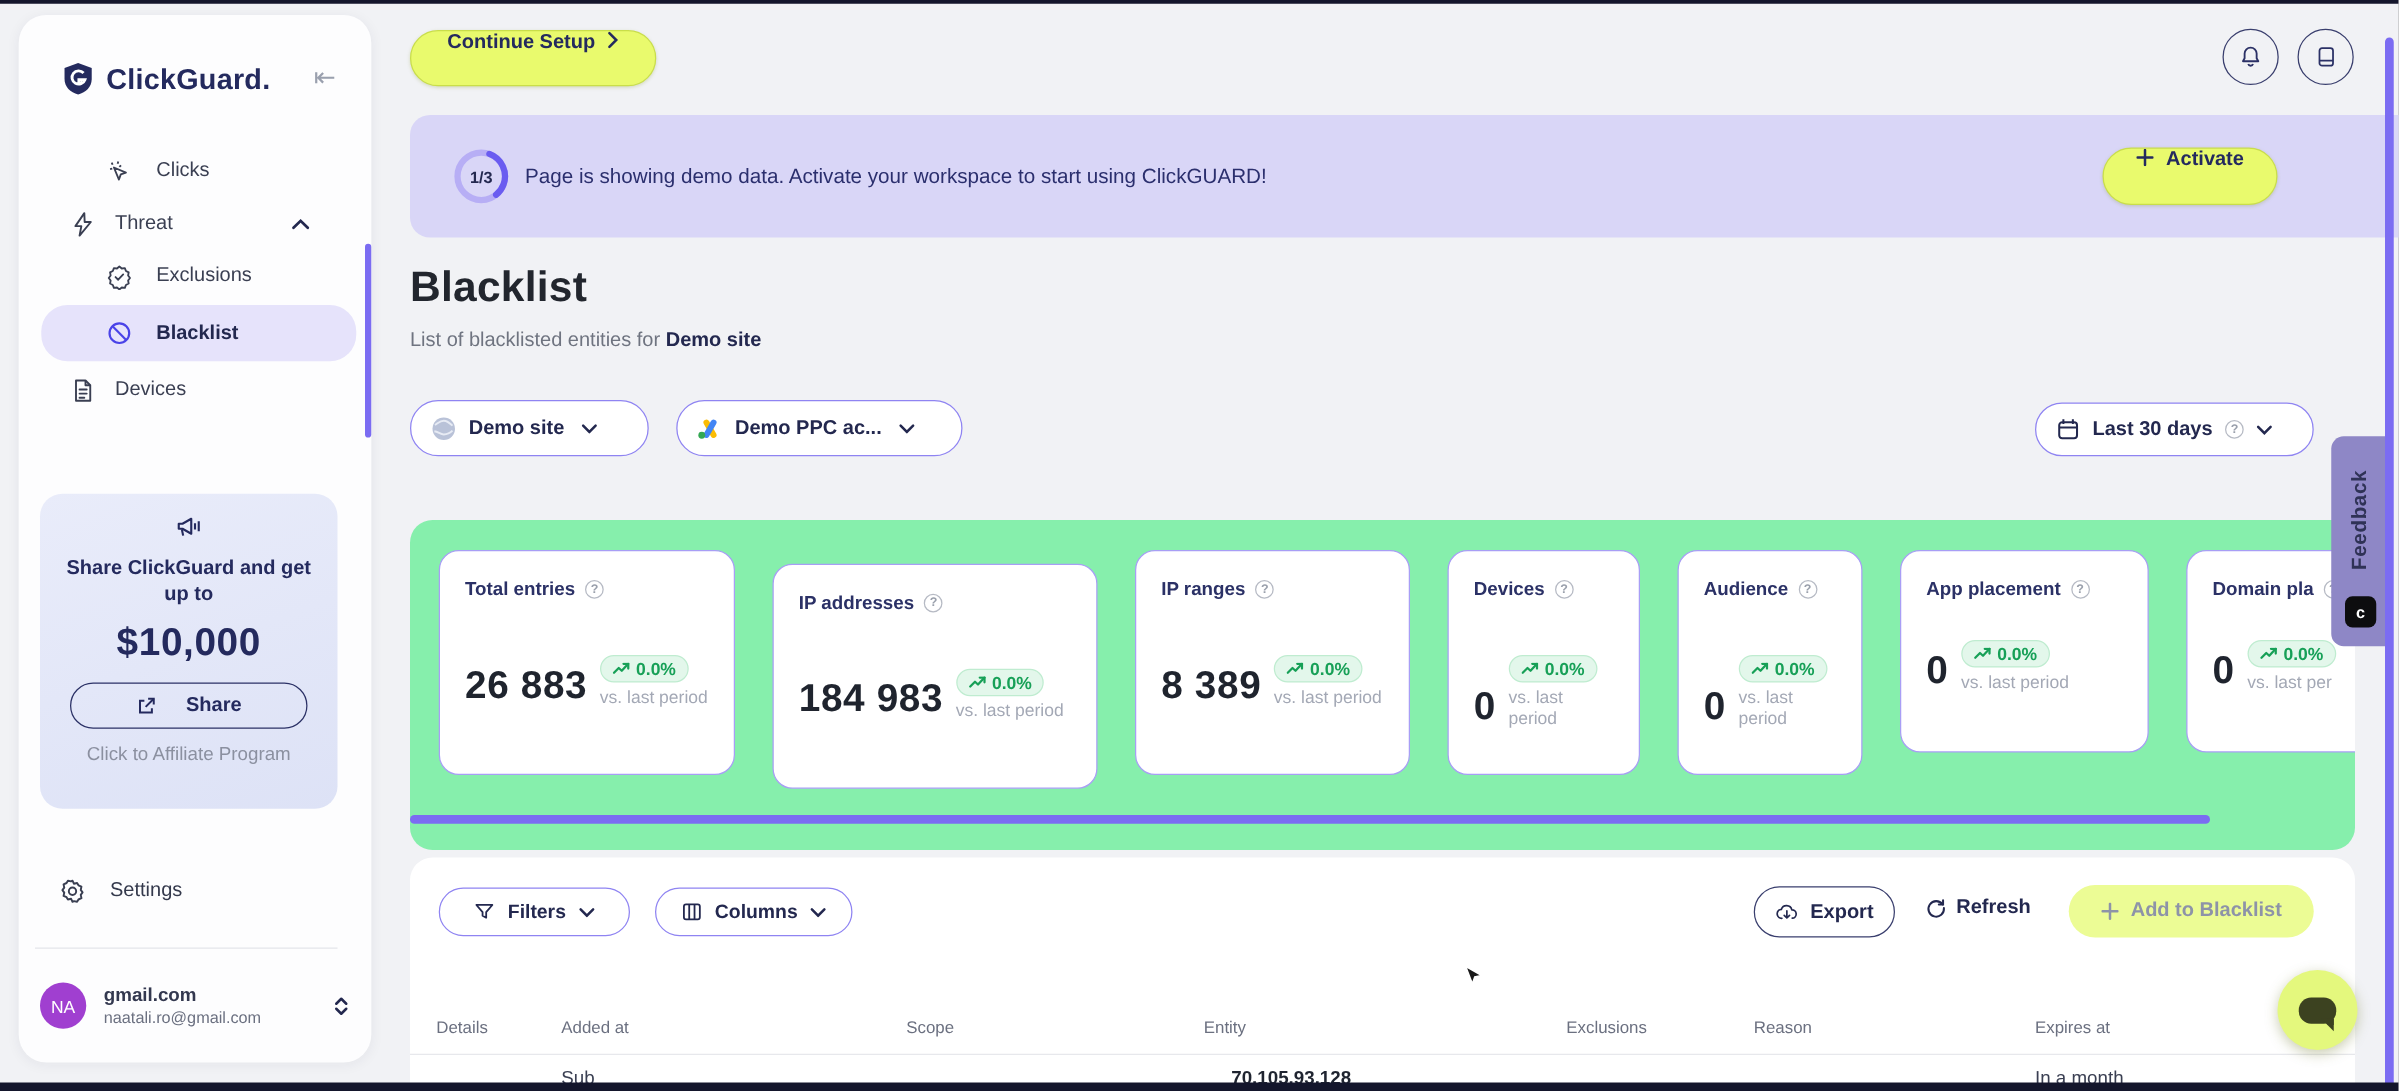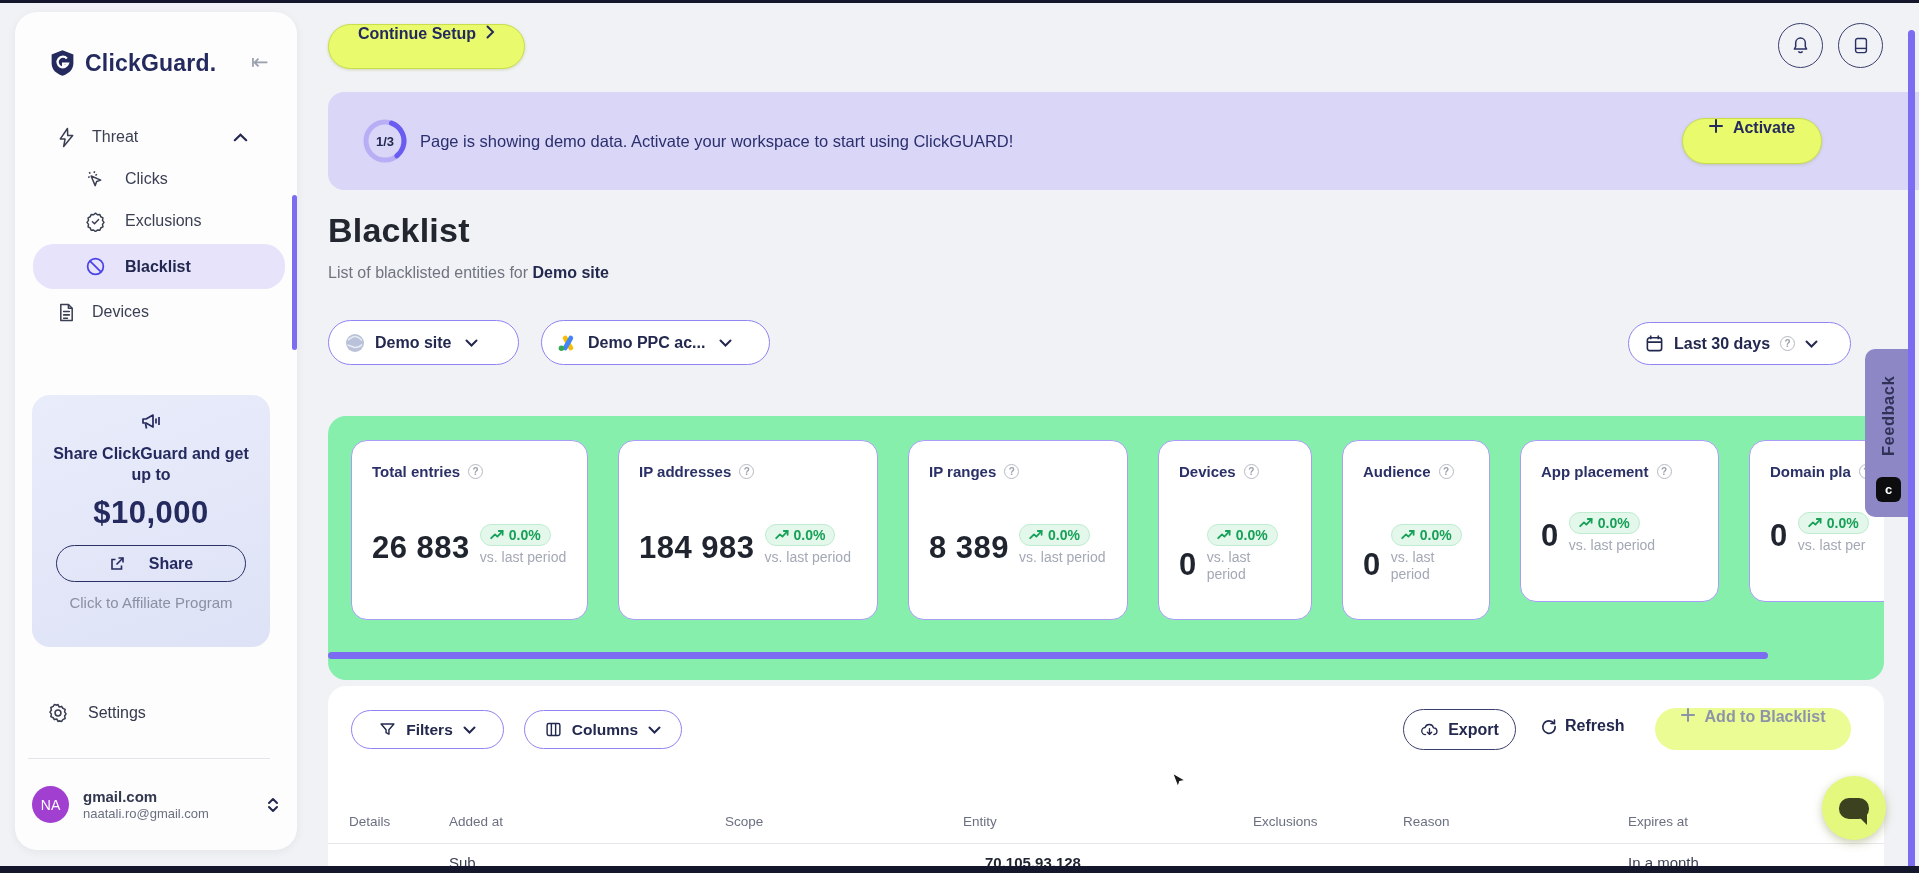--- a/index.html
+++ b/index.html
@@ -68,21 +68,21 @@
   .pill{position:absolute;background:#fff;border:1.5px solid var(--pborder);border-radius:23px;display:flex;align-items:center;
     gap:10px;color:#23284f;font-size:16px;font-weight:600;cursor:pointer;padding:0 16px;}
   .pill-site{left:328px;top:320px;width:191px;height:45px;}
   .pill-ppc{left:541px;top:320px;width:229px;height:45px;}
   .pill-date{left:1628px;top:322px;width:223px;height:43px;}
 
   
   .cards-wrap{position:absolute;left:328px;top:416px;width:1556px;height:264px;background:#86efac;border-radius:18px;overflow:hidden;}
   .cards-row{position:absolute;left:23px;top:24px;display:flex;gap:30px;}
   .stat-card{flex:none;height:180px;background:#fff;border:1.5px solid #a89ef5;border-radius:16px;padding:22px 20px;overflow:hidden;}
-  .stat-card:nth-child(1){width:237px;} .stat-card:nth-child(2){width:260px;} .stat-card:nth-child(3){width:220px;}
+  .stat-card:nth-child(1){width:237px;} .stat-card:nth-child(2){width:260px;margin-top:11px;} .stat-card:nth-child(3){width:220px;}
   .stat-card:nth-child(4){width:154px;} .stat-card:nth-child(5){width:148px;}
   .stat-card:nth-child(6){width:199px;height:162px;} .stat-card:nth-child(7){width:200px;height:162px;}
   .stat-head{display:flex;align-items:center;gap:8px;font-size:15px;font-weight:600;color:#2b3166;}
   .help{width:15px;height:15px;border:1.3px solid #b6bac4;border-radius:50%;color:#9aa0ac;font-size:10px;display:inline-flex;
     align-items:center;justify-content:center;flex:none;font-weight:600;}
   .stat-body{display:flex;align-items:flex-end;gap:10px;margin-top:44px;}
   .stat-card:nth-child(6) .stat-body,.stat-card:nth-child(7) .stat-body{margin-top:32px;}
   .stat-value{font-size:31px;font-weight:700;color:#1f242e;letter-spacing:.5px;white-space:nowrap;}
   .stat-right{display:flex;flex-direction:column;gap:3px;min-width:0;}
   .badge{display:inline-flex;align-items:center;gap:5px;background:var(--greenbg);border:1px solid #bfecd0;border-radius:13px;
@@ -93,21 +93,21 @@
   
   .table-wrap{position:absolute;left:328px;top:686px;width:1556px;height:187px;background:#fff;border-radius:18px 18px 0 0;overflow:hidden;}
   .tb-pill{position:absolute;background:#fff;border:1.5px solid var(--pborder);border-radius:20px;display:flex;align-items:center;
     gap:10px;color:#23284f;font-size:15.5px;font-weight:600;cursor:pointer;justify-content:center;}
   .tb-filters{left:23px;top:24px;width:153px;height:39px;}
   .tb-columns{left:196px;top:24px;width:158px;height:39px;}
   .export{position:absolute;left:1075px;top:23px;width:113px;height:41px;border:1.5px solid #3a3f6e;border-radius:21px;background:#fff;
     display:flex;align-items:center;justify-content:center;gap:9px;color:#23284f;font-size:16px;font-weight:600;cursor:pointer;}
   .refresh{position:absolute;left:1212px;top:31px;display:flex;align-items:center;gap:8px;color:#23284f;font-size:16px;font-weight:600;cursor:pointer;}
   .add-btn{position:absolute;left:1327px;top:22px;width:196px;height:42px;background:#ecfc95;border:none;border-radius:21px;
-    display:flex;justify-content:center;gap:10px;color:#8d93a8;font-size:16px;font-weight:600;cursor:pointer;}
+    display:flex;align-items:center;justify-content:center;gap:10px;color:#8d93a8;font-size:16px;font-weight:600;cursor:pointer;}
   .thead{position:absolute;left:0;top:122px;width:1556px;height:35px;}
   .th{position:absolute;top:6px;font-size:13.5px;color:#6b7080;white-space:nowrap;}
   .thead-div{position:absolute;left:0;top:157px;width:1556px;height:1px;background:#e7e8ec;}
   .prow{position:absolute;left:0;top:168px;width:1556px;height:20px;}
   .pcell{position:absolute;top:0;font-size:15px;color:#3a3f52;white-space:nowrap;}
   .pcell.ent{font-weight:700;color:#1f2430;}
 
   
   .feedback{position:absolute;left:1865px;top:349px;width:47px;height:168px;background:#8e87c6;border-radius:10px 0 0 10px;z-index:5;}
   .feedback .ftext{position:absolute;left:0;top:12px;width:47px;height:110px;display:flex;align-items:center;justify-content:center;
@@ -134,41 +134,41 @@
         <svg width="29" height="30" viewBox="0 0 24 24">
             <path d="M12 1.5l9 3.4v7.3c0 5.2-3.8 8.8-9 10.3-5.2-1.5-9-5.1-9-10.3V4.9z" fill="#242a5e"></path>
             <path d="M15.6 8.2a4.4 4.4 0 1 0 .9 4.4h-4v2h2" stroke="#fff" stroke-width="1.9" fill="none"></path>
           </svg>
       </span>
       <span class="brand-text">ClickGuard.</span>
     </div>
     <span class="collapse">⇤</span>
 
     <nav class="nav" id="nav">
+        <div class="nav-item sub">
+          <span class="nicon">
+            <svg width="21" height="21" viewBox="0 0 24 24" fill="none" stroke="#3a3f52" stroke-width="1.7" stroke-linejoin="round">
+              <path d="M7 8l4.6 11 1.7-4.7 4.7-1.6z"></path>
+              <path d="M5 3.5l.8 2M11 2.5l-.6 2M3.5 9.5l2-.5M13.5 6L12 7.5"></path>
+            </svg>
+          </span>
+          <span class="nlabel">Clicks</span>
+        </div>
         <div class="nav-item">
           <span class="nicon">
             <svg width="19" height="21" viewBox="0 0 20 22" fill="none" stroke="#3a3f52" stroke-width="1.6" stroke-linejoin="round">
               <path d="M11 1.5L3.5 12.5h5L7 20.5l9.5-11.5h-5.2z"></path>
             </svg>
           </span>
           <span class="nlabel">Threat</span>
           <span class="nchev">
             <svg width="15" height="9" viewBox="0 0 15 9" fill="none" stroke="#23284f" stroke-width="2.2" stroke-linecap="round">
               <path d="M1.8 7.2L7.5 1.7l5.7 5.5"></path>
             </svg>
           </span>
-        </div>
-        <div class="nav-item sub">
-          <span class="nicon">
-            <svg width="21" height="21" viewBox="0 0 24 24" fill="none" stroke="#3a3f52" stroke-width="1.7" stroke-linejoin="round">
-              <path d="M7 8l4.6 11 1.7-4.7 4.7-1.6z"></path>
-              <path d="M5 3.5l.8 2M11 2.5l-.6 2M3.5 9.5l2-.5M13.5 6L12 7.5"></path>
-            </svg>
-          </span>
-          <span class="nlabel">Clicks</span>
         </div>
         <div class="nav-item sub">
           <span class="nicon">
             <svg width="21" height="21" viewBox="0 0 24 24" fill="none" stroke="#3a3f52" stroke-width="1.7" stroke-linejoin="round">
               <path d="M12 2.5l2.2 1.8 2.8-.3 1 2.6 2.5 1.3-.5 2.8 1.7 2.3-1.7 2.3.5 2.8-2.5 1.3-1 2.6-2.8-.3-2.2 1.8-2.2-1.8-2.8.3-1-2.6-2.5-1.3.5-2.8L2.3 13 4 10.7l-.5-2.8L6 6.6l1-2.6 2.8.3z"></path>
               <path d="M8.5 12.2l2.4 2.4 4.6-4.8" stroke-linecap="round"></path>
             </svg>
           </span>
           <span class="nlabel">Exclusions</span>
         </div>

